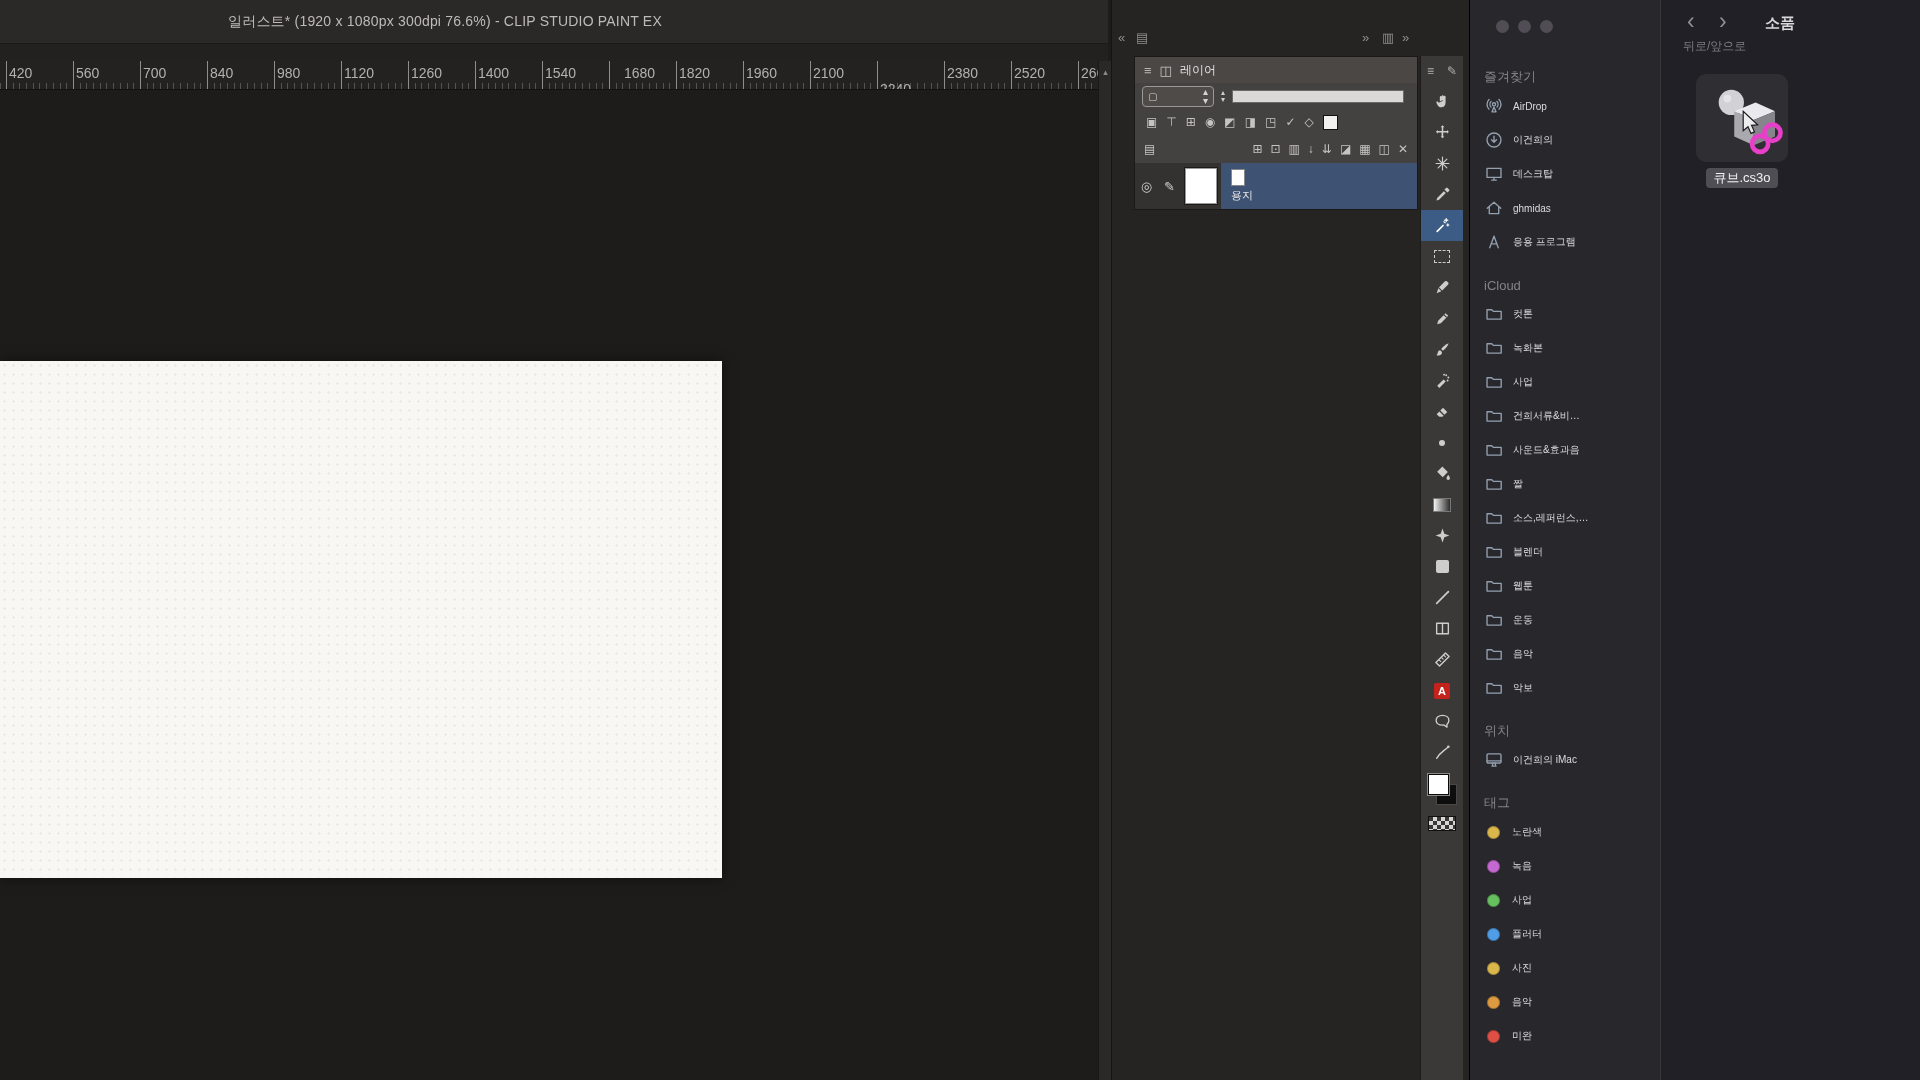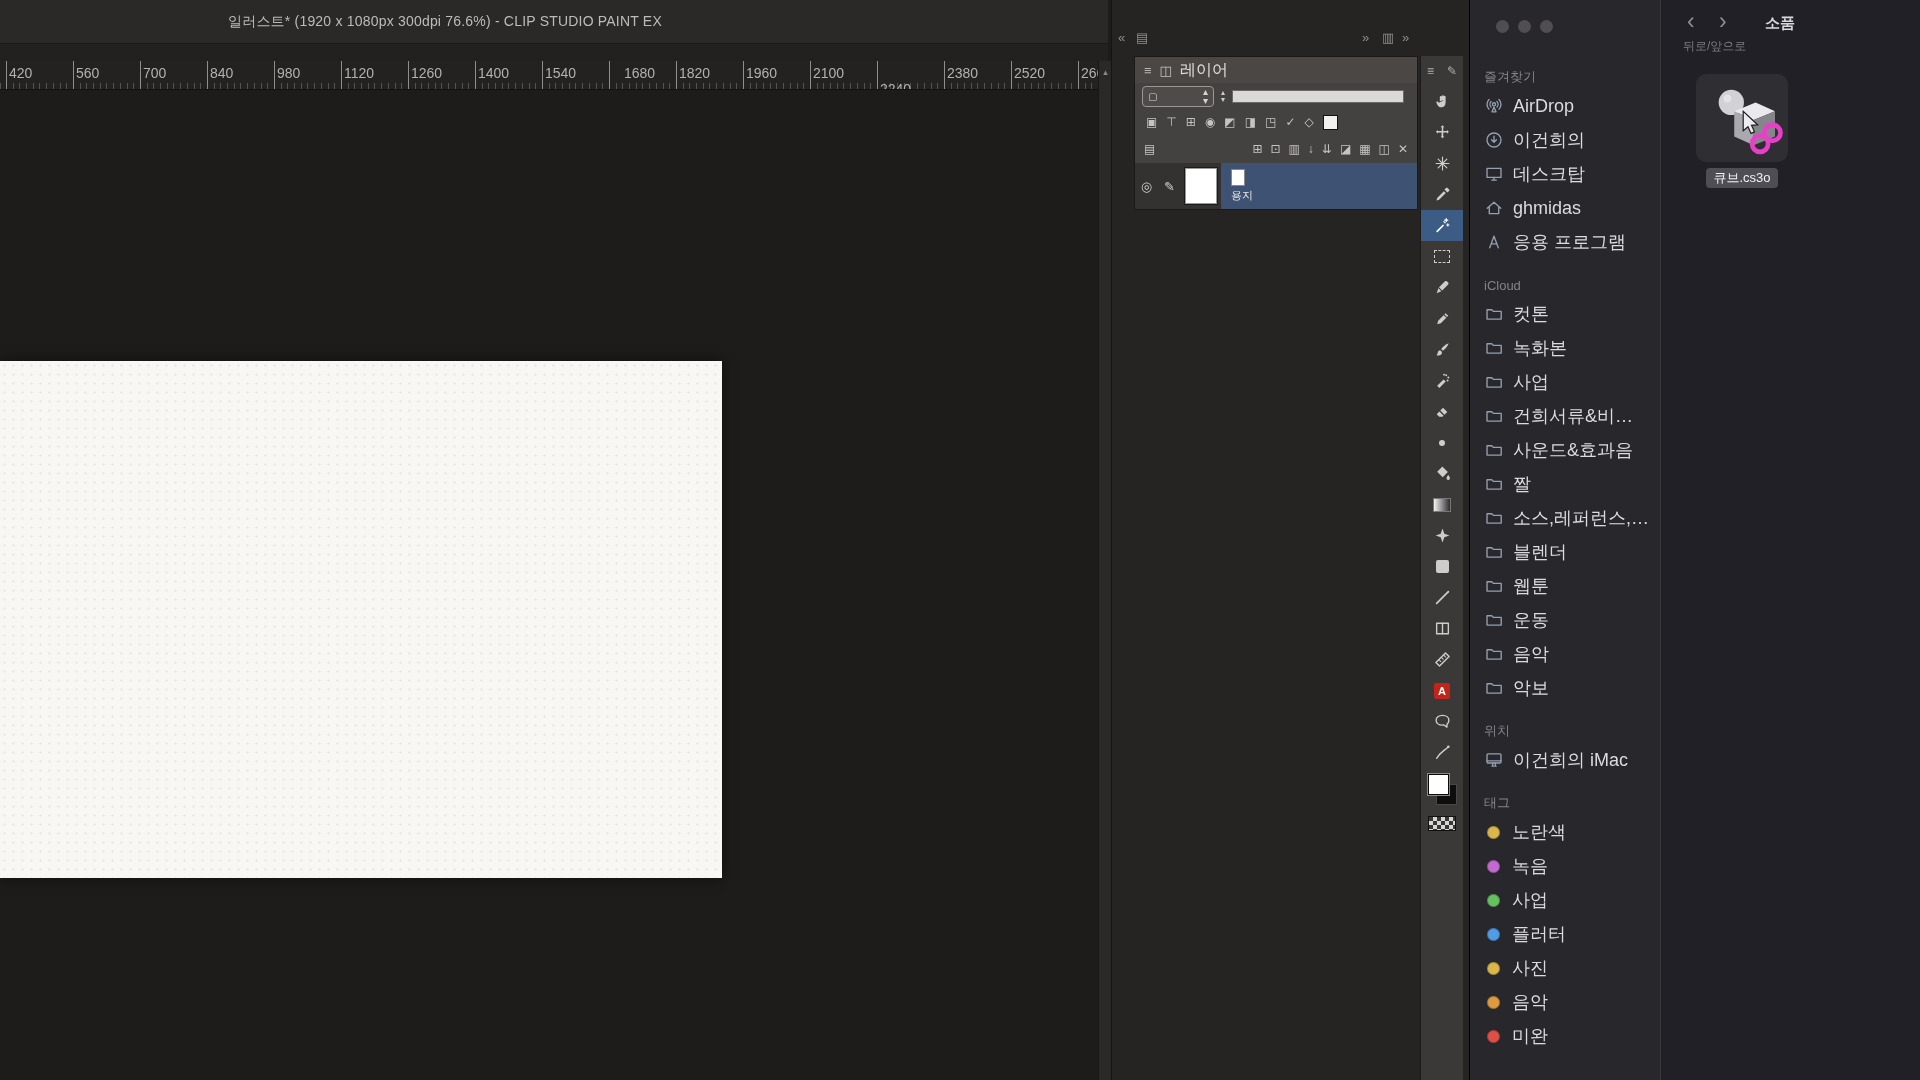--- a/index.html
+++ b/index.html
@@ -31,21 +31,21 @@
   .panelcol{position:absolute;left:1111px;top:0;width:358px;height:1080px;background:#262423;
             border-left:1px solid #151413;}
   .panel-topbar{position:absolute;left:0;top:26px;width:100%;height:26px;}
   .pt-ic{position:absolute;top:4px;font-size:13px;color:#8f8d8b;cursor:default;}
   
   .layerpanel{position:absolute;left:22px;top:56px;width:282px;background:#444240;
               border:1px solid #1a1918;}
   .lp-header{height:26px;display:flex;align-items:center;gap:8px;padding:0 9px;background:#4a4745;}
   .lp-menu{font-size:13px;color:#b8b6b4;}
   .lp-picon{font-size:13px;color:#c6c4c2;}
-  .lp-title{font-size:16px;color:#e0dedc;}
+  .lp-title{font-size:12px;color:#e0dedc;}
   .lp-blend{height:26px;display:flex;align-items:center;gap:7px;padding:0 7px;}
   .combo{width:60px;height:19px;border:1px solid #9a9896;border-radius:4px;display:flex;
          align-items:center;justify-content:space-between;padding:0 5px;background:#4e4b49;}
   .combo span{font-size:10px;color:#d6d4d2;line-height:9px;}
   .combo-arrows{display:flex;flex-direction:column;}
   .spinner{display:flex;flex-direction:column;font-size:8px;color:#cfcdcb;line-height:7px;}
   .track{flex:1;height:11px;border:1px solid #6b6967;background:#8c8a88;margin-right:6px;}
   .track .fill{height:100%;width:100%;background:#dbd9d7;}
   .lp-props{height:26px;display:flex;align-items:center;gap:9px;padding:0 11px;}
   .lp-ic{font-size:12px;color:#c6c4c2;cursor:default;}
@@ -91,21 +91,21 @@
   .finder{position:absolute;left:1469px;top:0;width:451px;height:1080px;background:#212026;
           border-left:1px solid #000;}
   .f-sidebar{position:absolute;left:0;top:0;width:190px;height:1080px;background:#28272c;
              border-right:1px solid #39383d;overflow:hidden;}
   .traffic{display:flex;gap:9px;padding:20px 0 0 26px;}
   .tl{width:13px;height:13px;border-radius:50%;background:#504e54;}
   .f-sections{margin-top:32px;}
   .f-section{margin-top:14px;}
   .f-sec-label{height:24px;display:flex;align-items:center;padding:0 14px;font-size:13px;
                color:#84838a;}
-  .f-item{height:34px;display:flex;align-items:center;gap:9px;padding:0 14px;font-size:18px;
+  .f-item{height:34px;display:flex;align-items:center;gap:9px;padding:0 14px;font-size:10px;
           color:#dcdbe0;cursor:default;white-space:nowrap;}
   .f-ic{width:20px;height:18px;display:flex;align-items:center;justify-content:center;
         color:#93a0b0;flex:none;}
   .tag-dot{width:13px;height:13px;border-radius:50%;margin:0 3px;box-shadow:inset 0 0 0 1px rgba(0,0,0,.25);}
   .f-main{position:absolute;left:191px;top:0;right:0;height:1080px;}
   .f-header{position:relative;height:60px;}
   .nav-btn{position:absolute;top:8px;font-size:23px;color:#8f8e94;cursor:pointer;}
   .nav-label{position:absolute;left:22px;top:38px;font-size:12px;color:#7d7c82;}
   .f-title{position:absolute;left:104px;top:14px;font-size:15px;font-weight:bold;color:#d8d7db;}
   .file{position:absolute;left:35px;top:74px;width:92px;text-align:center;}

